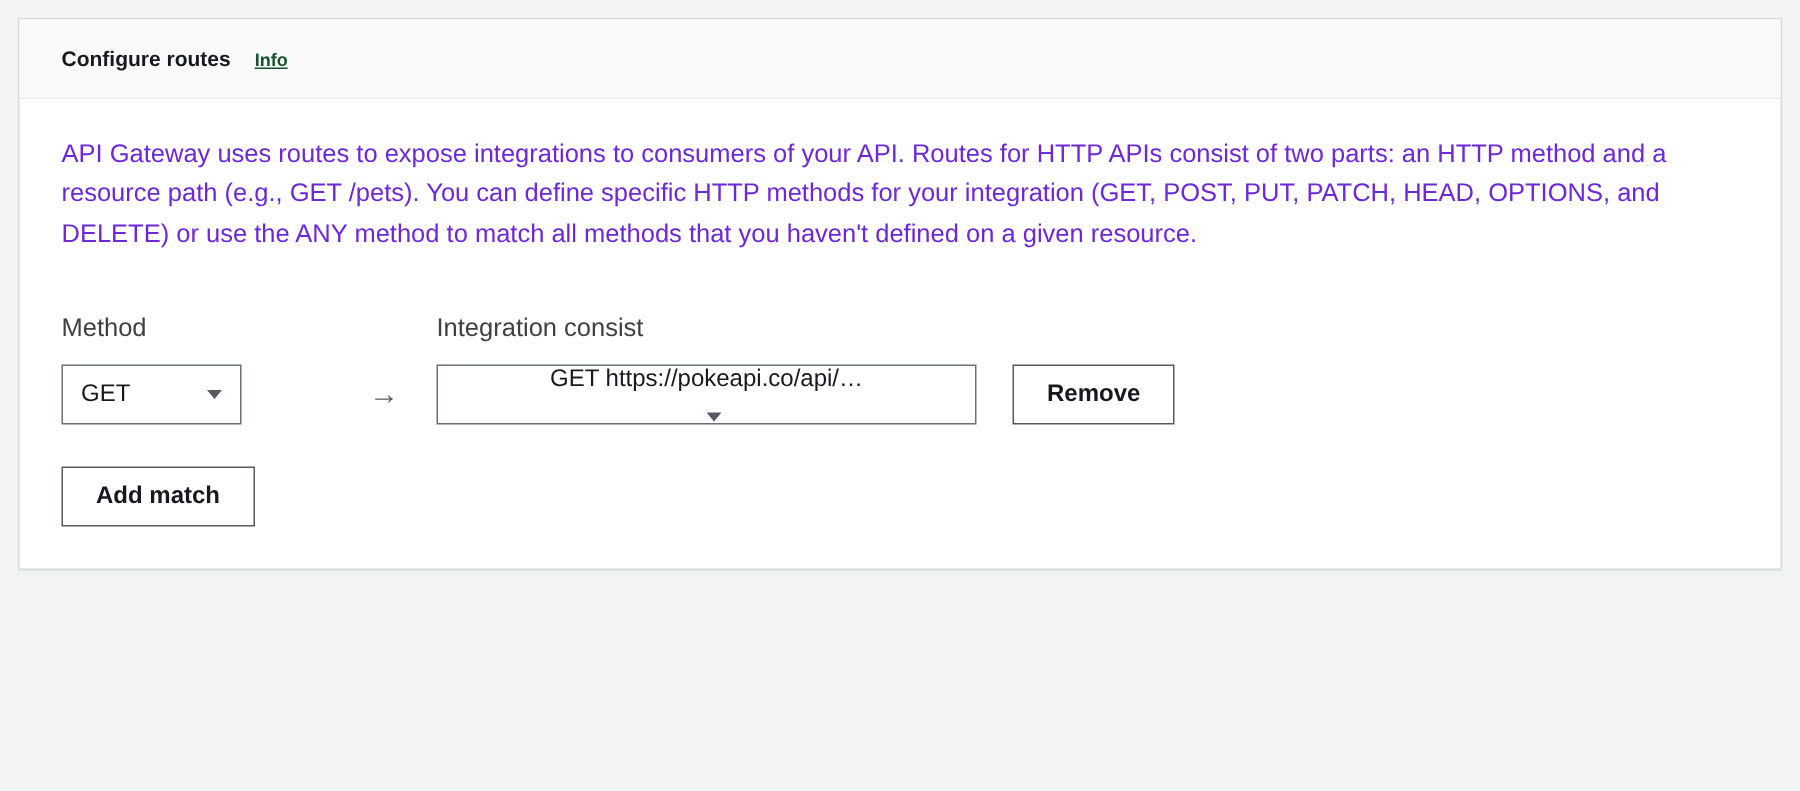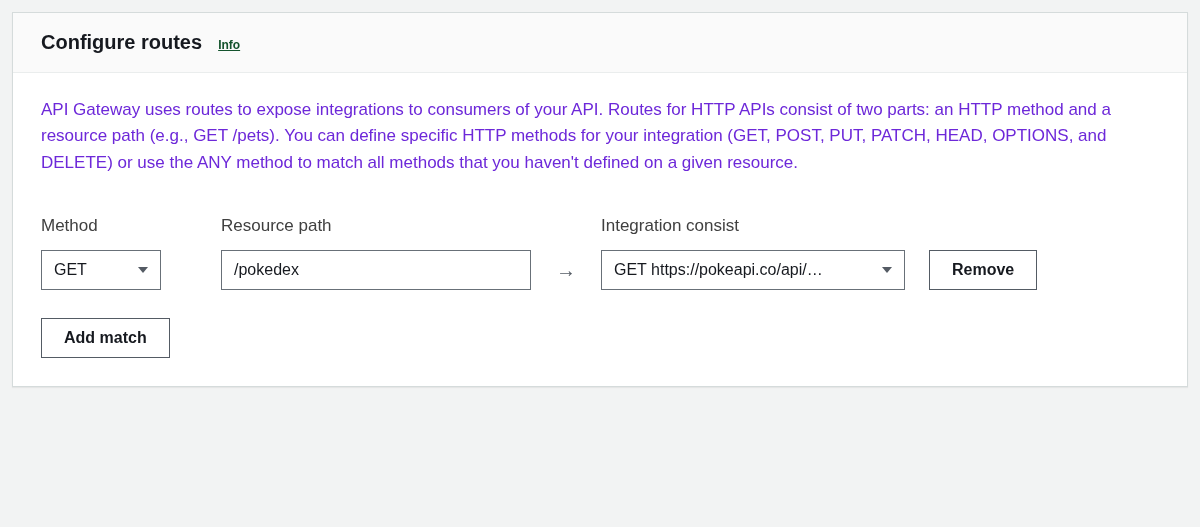--- a/index.html
+++ b/index.html
@@ -21,21 +21,21 @@
       box-shadow: 0 1px 1px rgba(0,0,0,0.05);
     }
     .panel-header {
       display: flex;
       align-items: baseline;
       padding: 18px 28px 18px 28px;
       border-bottom: 1px solid #eaeded;
       background: #fafafa;
     }
     .panel-title {
-      font-size: 20px;
+      font-size: 14px;
       font-weight: 700;
       color: #16191f;
       margin-right: 16px;
     }
     .info-link {
       font-size: 12px;
       color: #14532d;
       text-decoration: underline;
       font-weight: 700;
       cursor: pointer;
@@ -87,21 +87,22 @@
       flex-shrink: 0;
     }
     .text-input {
       width: 310px;
       outline: none;
     }
     .method-select {
       width: 120px;
     }
     .target-select {
-      width: 304px;
+      width: 360px;
+      flex-direction: column;
     }
     .target-text {
       white-space: nowrap;
       overflow: hidden;
       text-overflow: ellipsis;
       flex: 1;
     }
     .arrow-sep {
       width: 70px;
       height: 40px;
@@ -154,24 +155,20 @@
           <span class="caret">
             <svg width="10" height="8" viewBox="0 0 10 8">
                 <path d="M0 1 L5 7 L10 1 Z" fill="#545b64"></path>
               </svg>
           </span>
         </div>
       </div>
 
       <div class="gap-method-path"></div>
 
-      <div class="field-group">
-        <label class="field-label">Resource path</label>
-        <input type="text" class="control text-input" value="/pokedex" style="">
-      </div>
 
       <div class="arrow-sep">→</div>
 
       <div class="field-group">
         <label class="field-label">Integration consist</label>
         <div class="control select-control target-select">
           <span class="target-text">GET https://pokeapi.co/api/…</span>
           <span class="caret">
             <svg width="10" height="8" viewBox="0 0 10 8">
                 <path d="M0 1 L5 7 L10 1 Z" fill="#545b64"></path>

